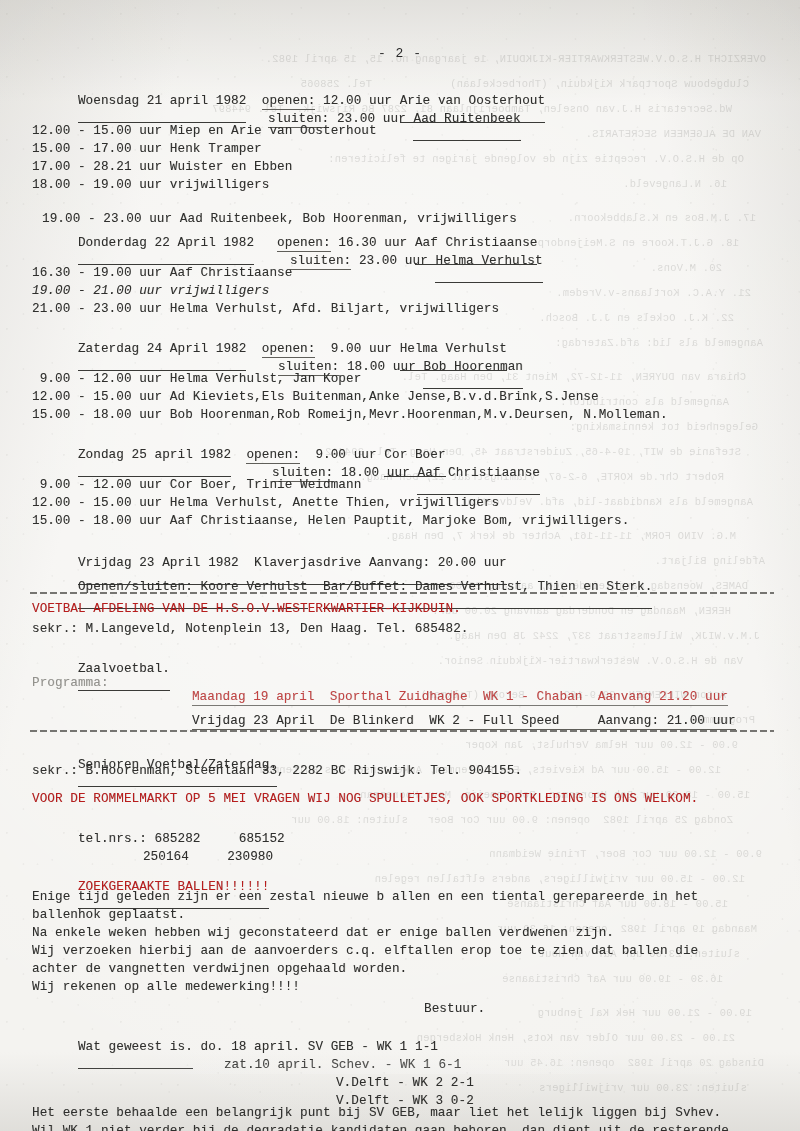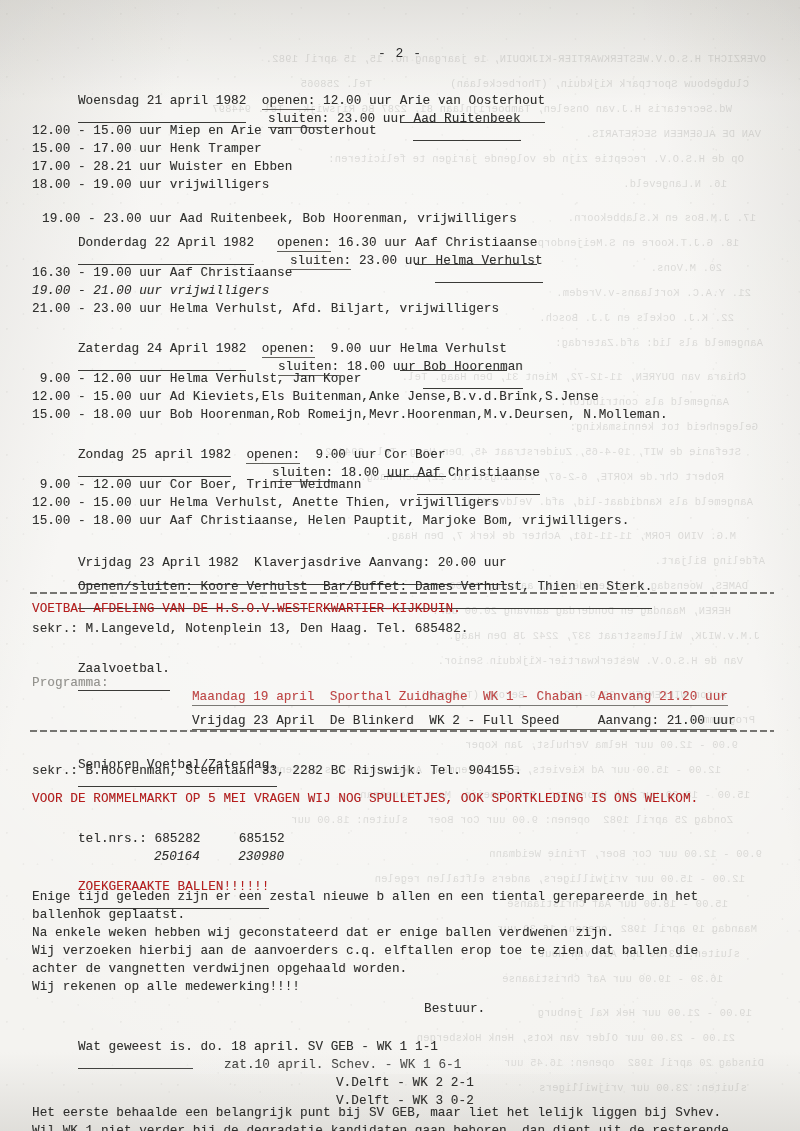--- a/index.html
+++ b/index.html
@@ -247,21 +247,21 @@
     <div class="ln" style="left:32px; top:744px;">
       <span class="u">Senioren Voetbal/Zaterdag.</span>
     </div>
     <div class="ln" style="left:32px; top:764px;">sekr.: B.Hoorenman, Steenlaan 33, 2282 BC Rijswijk. Tel. 904155.</div>
 
     <div class="ln strong" style="left:32px; top:792px;">VOOR DE ROMMELMARKT OP 5 MEI VRAGEN WIJ NOG SPULLETJES, OOK SPORTKLEDING IS ONS WELKOM.</div>
 
     <div class="ln" style="left:32px; top:818px;">
       <span>tel.nrs.:</span><span> </span><span>685282</span><span>     </span><span>685152</span>
     </div>
-    <div class="ln" style="left:108px; top:836px;font-style:italic;">
+    <div class="ln" style="left:97px; top:836px;">
       <span>250164</span><span>     </span><span>230980</span>
     </div>
 
     <div class="ln strong" style="left:32px; top:866px;">
       <span class="u">ZOEKGERAAKTE BALLEN!!!!!!</span>
     </div>
     <div class="ln" style="left:32px; top:890px;">Enige tijd geleden zijn er een zestal nieuwe b allen en een tiental gerepareerde in het</div>
     <div class="ln" style="left:32px; top:908px;">ballenhok geplaatst.</div>
     <div class="ln" style="left:32px; top:926px;">Na enkele weken hebben wij geconstateerd dat er enige ballen verdwenen zijn.</div>
     <div class="ln" style="left:32px; top:944px;">Wij verzoeken hierbij aan de aanvoerders c.q. elftallen erop toe te zien dat ballen die</div>

